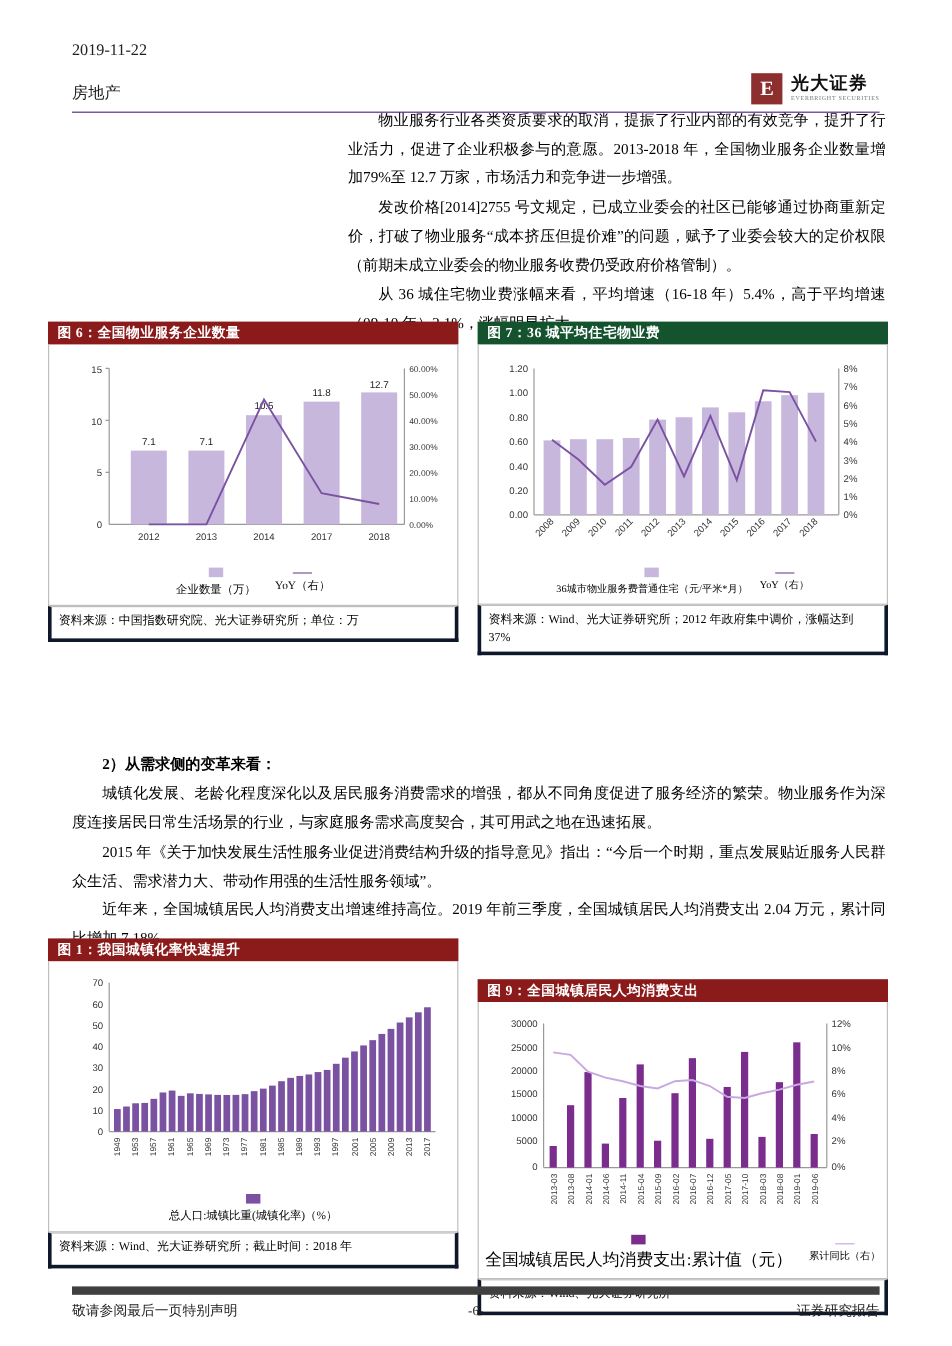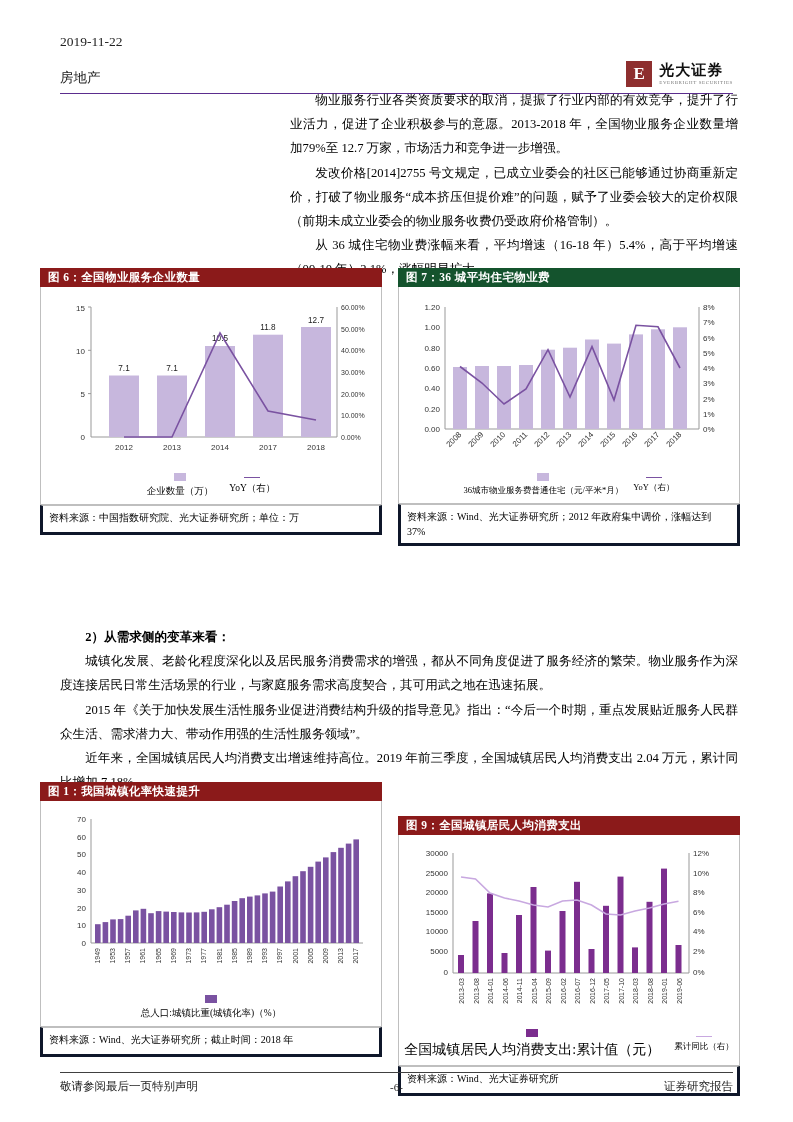--- a/index.html
+++ b/index.html
@@ -60,21 +60,21 @@
 
   
   svg { display:block; }
   .axis-label { font-family:"Liberation Sans", sans-serif; font-size:8px; fill:#333; }
   .axis-label-sm { font-family:"Liberation Sans", sans-serif; font-size:7px; fill:#333; }
   .val-label { font-family:"Liberation Sans", sans-serif; font-size:8.2px; fill:#222; }
 
   
   .footer {
     position:absolute; left:60px; top:1072px; width:673px;
-    border-top:1px solid #404040; padding-top:6px;
+    border-top:7px solid #404040; padding-top:6px;
     display:flex; justify-content:space-between; align-items:center;
     font-size:11.5px; color:#222;
   }
   .footer .pagenum { position:absolute; left:50%; transform:translateX(-50%); font-size:11px; }
 </style>
 </head>
 <body>
 
 <div class="page">
 

